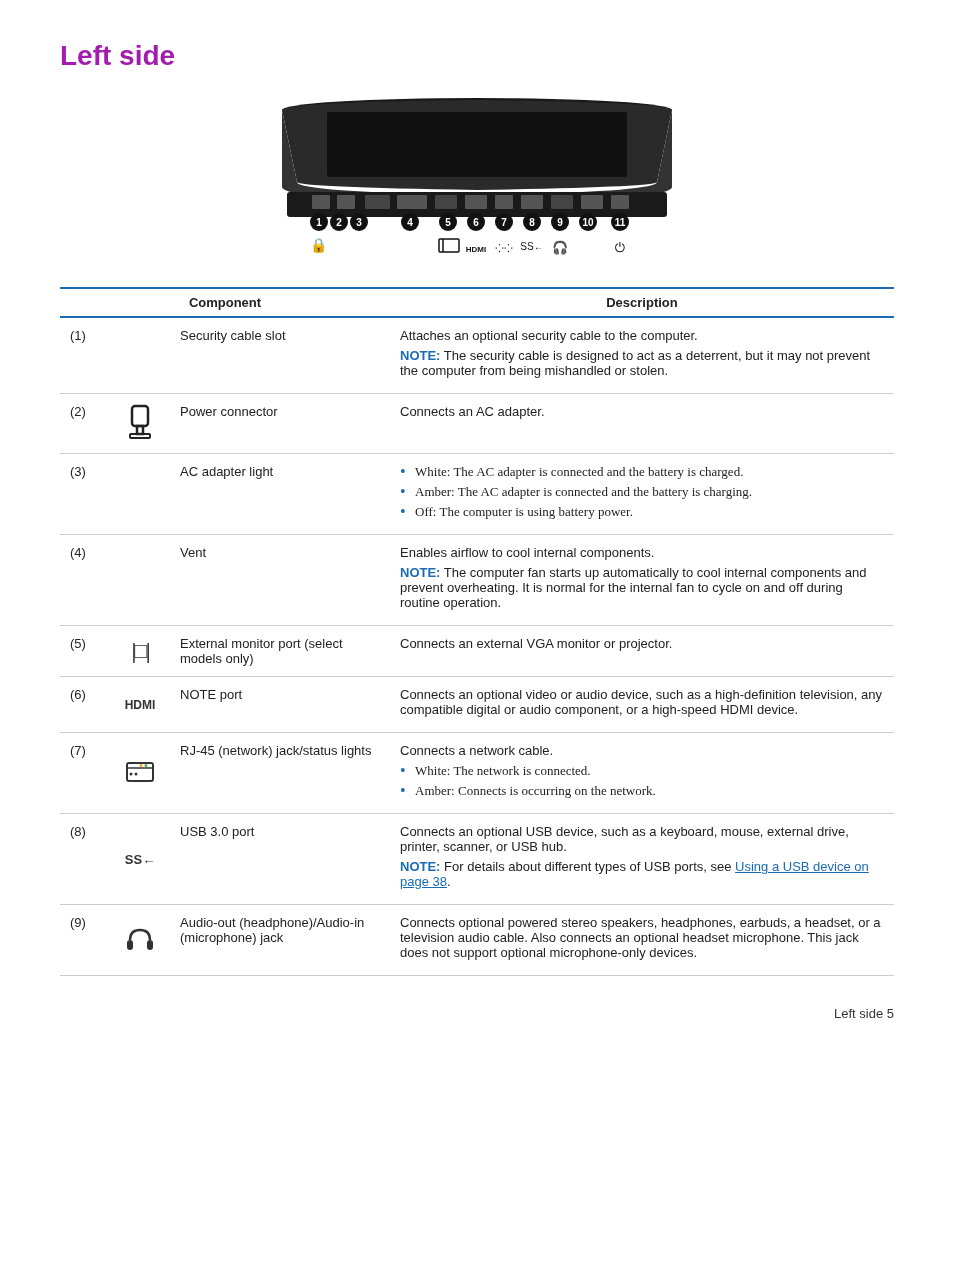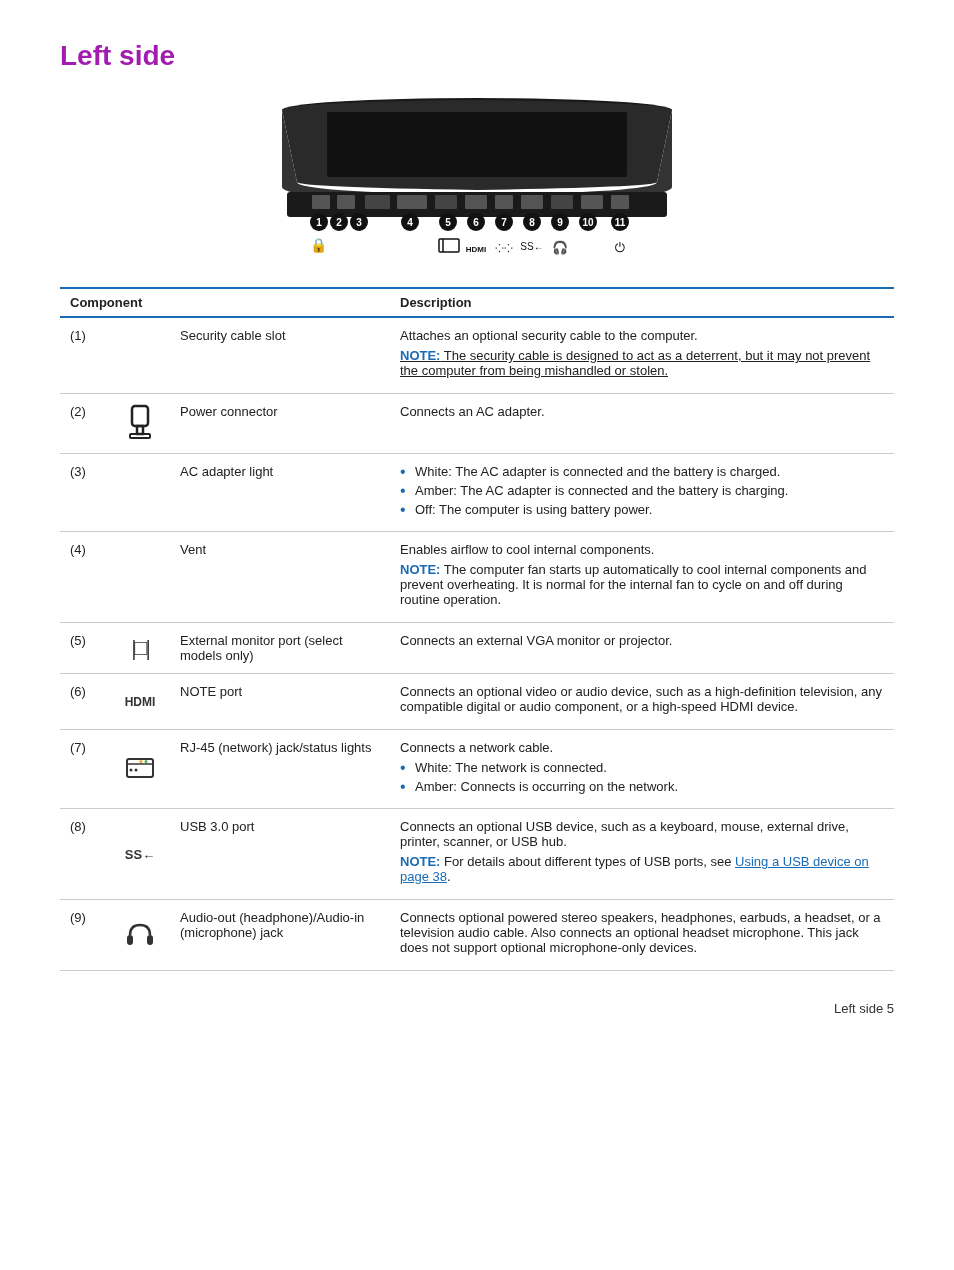--- a/index.html
+++ b/index.html
@@ -27,21 +27,21 @@
       width: 100%;
       border-collapse: collapse;
       margin-top: 10px;
     }
     thead tr {
       border-top: 2px solid #1a6bb5;
       border-bottom: 2px solid #1a6bb5;
     }
     thead th {
       padding: 6px 10px;
-      text-align: left;
+      text-align: center;
       font-weight: bold;
       font-size: 13px;
     }
     tbody tr {
       border-bottom: 1px solid #ccc;
       vertical-align: top;
     }
     tbody td {
       padding: 10px 10px;
       vertical-align: top;
@@ -51,20 +51,21 @@
     .col-comp { width: 220px; }
     .col-desc { width: auto; }
     .note-label {
       color: #1a6bb5;
       font-weight: bold;
     }
     .bullet-list {
       list-style: none;
       padding: 0;
       margin: 0;
+      font-family: Liberation Serif, serif;
     }
     .bullet-list li {
       padding-left: 15px;
       position: relative;
       margin-bottom: 4px;
     }
     .bullet-list li::before {
       content: "•";
       color: #1a6bb5;
       position: absolute;
@@ -177,21 +178,21 @@
       <th class="col-desc">Description</th>
     </tr>
   </thead>
   <tbody id="table-body">
   <tr>
         <td class="col-num">(1)</td>
         <td class="col-icon" style="vertical-align: middle; text-align: center;"></td>
         <td class="col-comp">Security cable slot</td>
         <td class="col-desc">
           <p class="desc-para">Attaches an optional security cable to the computer.</p>
-          <p class="desc-para" style="margin-top: 4px; text-decoration: underline;"><span class="note-label">NOTE:</span>  The security cable is designed to act as a deterrent, but it may not prevent the computer from being mishandled or stolen.</p>
+          <p class="desc-para" style="margin-top: 4px;"><span class="note-label">NOTE:</span>  The security cable is designed to act as a deterrent, but it may not prevent the computer from being mishandled or stolen.</p>
         </td>
       </tr>
       <tr>
         <td class="col-num">(2)</td>
         <td class="col-icon" style="vertical-align: middle; text-align: center;"><svg width="32" height="36" viewBox="0 0 32 36" xmlns="http://www.w3.org/2000/svg">
       <rect x="8" y="2" width="16" height="20" rx="3" ry="3" fill="none" stroke="#222" stroke-width="2.5"></rect>
       <rect x="13" y="22" width="6" height="8" fill="none" stroke="#222" stroke-width="2.5"></rect>
       <rect x="6" y="30" width="20" height="4" rx="1" fill="none" stroke="#222" stroke-width="2"></rect>
     </svg></td>
         <td class="col-comp">Power connector</td>

